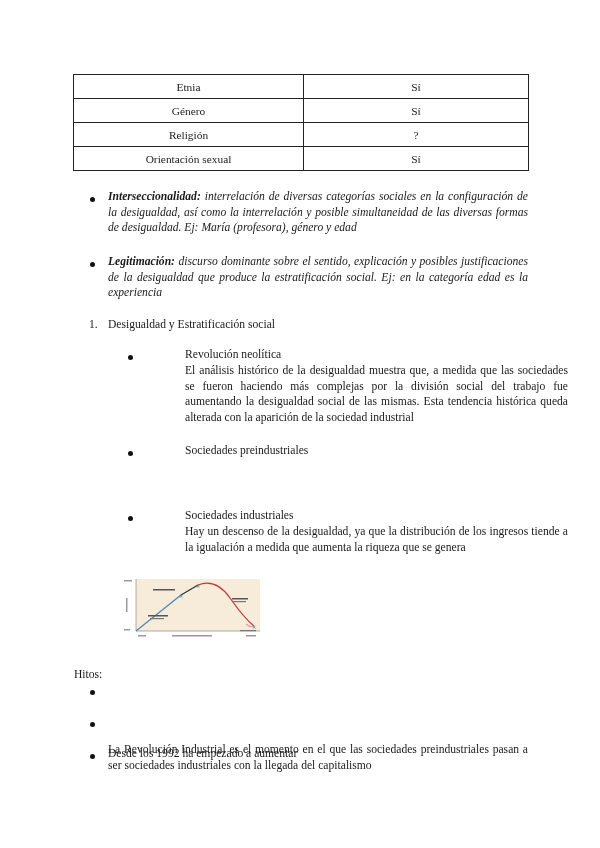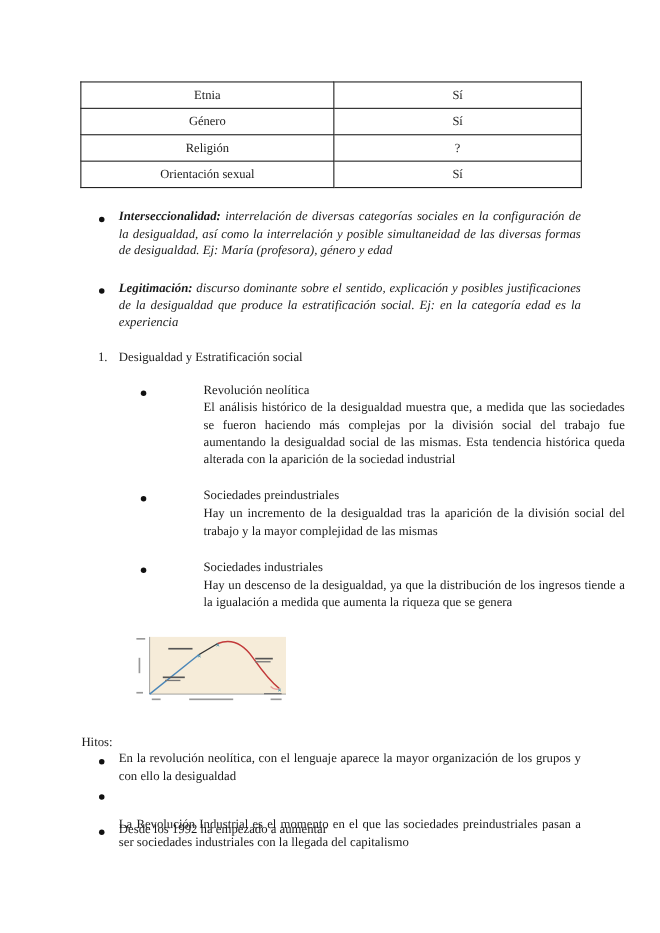--- a/index.html
+++ b/index.html
@@ -83,21 +83,20 @@
 
   <span class="bullet-dot" style="left:128px; top:355px;"></span>
   <div class="sub-block" style="top:347px;">
     <span class="sub-title">Revolución neolítica</span>
     <span>El análisis histórico de la desigualdad muestra que, a medida que las sociedades se fueron haciendo más complejas por la división social del trabajo fue aumentando la desigualdad social de las mismas. Esta tendencia histórica queda alterada con la aparición de la sociedad industrial</span>
   </div>
 
   <span class="bullet-dot" style="left:128px; top:451px;"></span>
   <div class="sub-block" style="top:443px;">
     <span class="sub-title">Sociedades preindustriales</span>
-    <span>Hay un incremento de la desigualdad tras la aparición de la división social del trabajo y la mayor complejidad de las mismas</span>
   </div>
 
   <span class="bullet-dot" style="left:128px; top:516px;"></span>
   <div class="sub-block" style="top:508px;">
     <span class="sub-title">Sociedades industriales</span>
     <span>Hay un descenso de la desigualdad, ya que la distribución de los ingresos tiende a la igualación a medida que aumenta la riqueza que se genera</span>
   </div>
 
   <svg class="chart-img" viewBox="0 0 142 64">
     <rect x="0" y="0" width="142" height="64" fill="#ffffff"></rect>
@@ -121,21 +120,20 @@
     <rect x="28" y="39" width="20" height="1.5" fill="#555"></rect>
     <rect x="30" y="42" width="14" height="1.2" fill="#777"></rect>
     <rect x="112" y="22" width="16" height="1.5" fill="#555"></rect>
     <rect x="112" y="25" width="14" height="1.2" fill="#777"></rect>
     <rect x="120" y="54" width="16" height="1.2" fill="#777"></rect>
   </svg>
 
   <div class="hitos-label">Hitos:</div>
 
   <span class="bullet-dot" style="left:90px; top:690px;"></span>
-  <div class="hitos-block" style="top:682px;">En la revolución neolítica, con el lenguaje aparece la mayor organización de los grupos y con ello la desigualdad</div>
 
   <span class="bullet-dot" style="left:90px; top:722px;"></span>
   <div class="hitos-block" style="top:742px;">La Revolución Industrial es el momento en el que las sociedades preindustriales pasan a ser sociedades industriales con la llegada del capitalismo</div>
 
   <span class="bullet-dot" style="left:90px; top:754px;"></span>
   <div class="hitos-block" style="top:746px;">Desde los 1992 ha empezado a aumentar</div>
 
 </div>
 
 </body></html>

